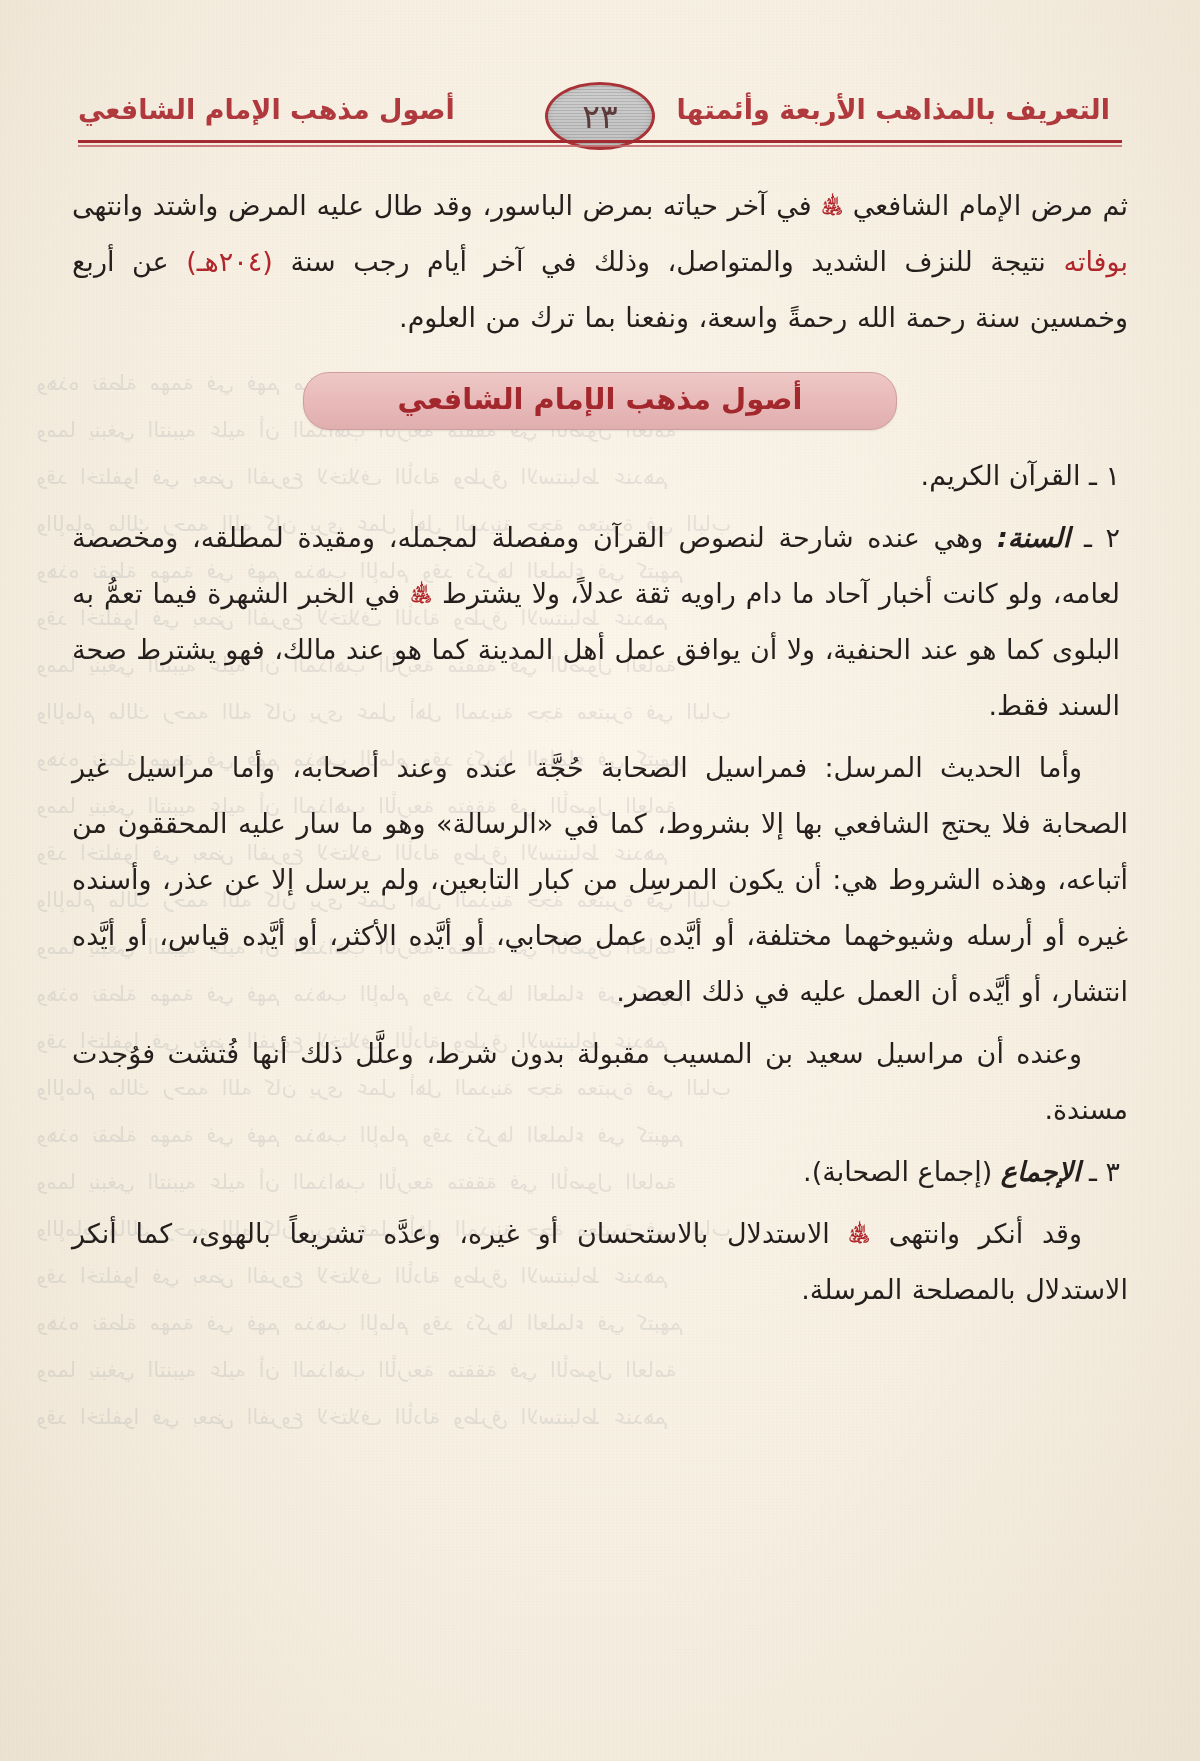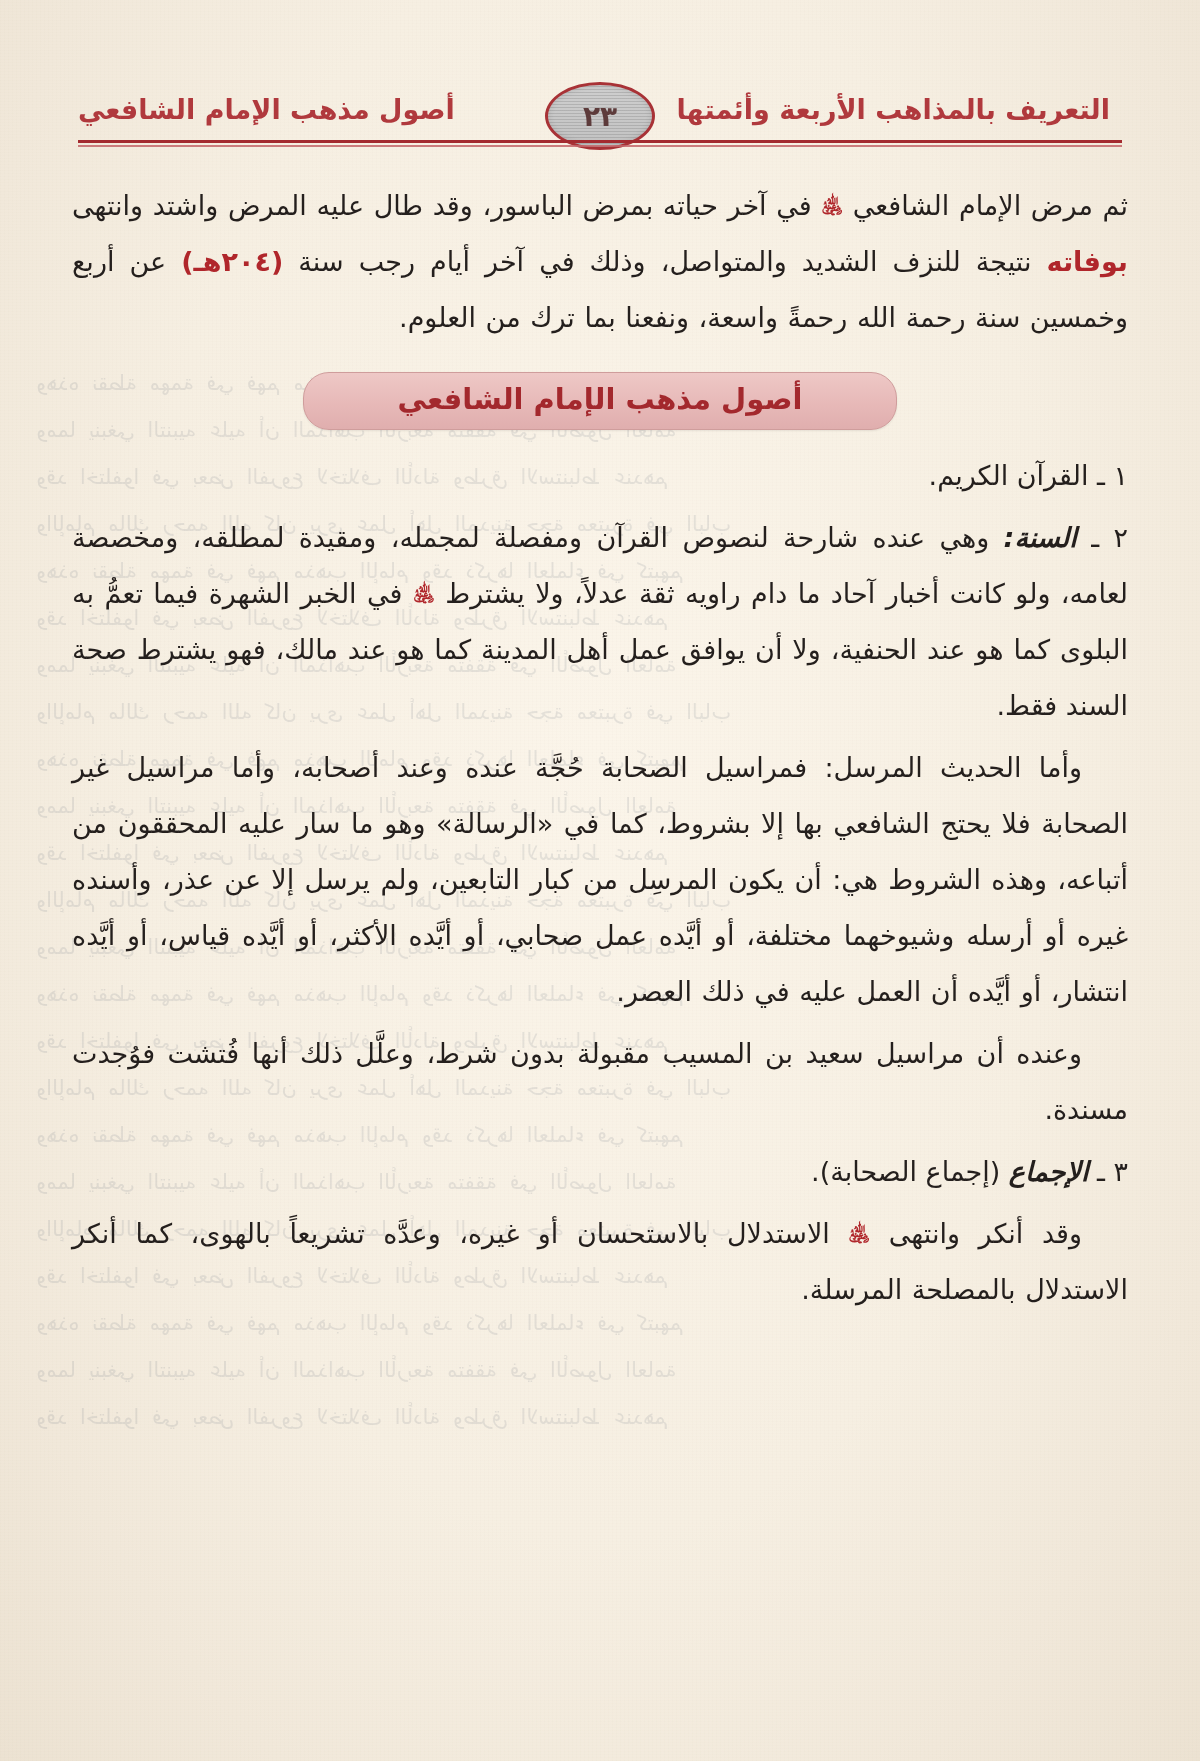--- a/index.html
+++ b/index.html
@@ -100,22 +100,22 @@
     border: 3px solid #a83236;
     background:
       repeating-linear-gradient(0deg, rgba(120,120,120,.30) 0px, rgba(120,120,120,.30) 1px, rgba(255,255,255,0) 1px, rgba(255,255,255,0) 3px),
       linear-gradient(180deg, #cfcfcf 0%, #c2c2c2 100%);
     display: flex;
     align-items: center;
     justify-content: center;
     box-shadow: inset 0 0 6px rgba(0,0,0,.12);
   }
   .page-badge span {
-    font-size: 28px;
-    font-weight: bold;
+    font-size: 33px;
+    font-weight: normal;
     color: #5d3b3b;
     letter-spacing: 2px;
   }
 
   
   .content {
     position: absolute;
     top: 178px;
     left: 72px;
     right: 72px;
@@ -124,21 +124,21 @@
   p.para {
     margin: 0 0 6px 0;
     font-size: 27px;
     line-height: 56px;
     color: #241f1d;
     text-align: justify;
     text-justify: inter-word;
     word-spacing: 1px;
   }
   p.para.indent { text-indent: 46px; }
-  .red { color: #b0262b; font-weight: bold; }
+  .red { color: #b0262b; font-weight: normal; }
   .honorific {
     color: #b0262b;
     font-size: 20px;
     font-weight: bold;
     letter-spacing: -1px;
     vertical-align: 2px;
   }
 
   
   .banner-wrap {
@@ -157,21 +157,21 @@
   }
   .banner span {
     font-size: 29px;
     font-weight: bold;
     color: #a3282d;
     letter-spacing: .3px;
   }
 
   
   p.item {
-    margin: 0 0 6px 0;
+    margin: 0 8px 6px 0;
     font-size: 27px;
     line-height: 56px;
     color: #241f1d;
     text-align: justify;
   }
   .item-num { font-weight: normal; }
   .bold-term { font-weight: bold; font-style: italic; }
   .right-only { text-align: right; }
 </style>
 </head>

